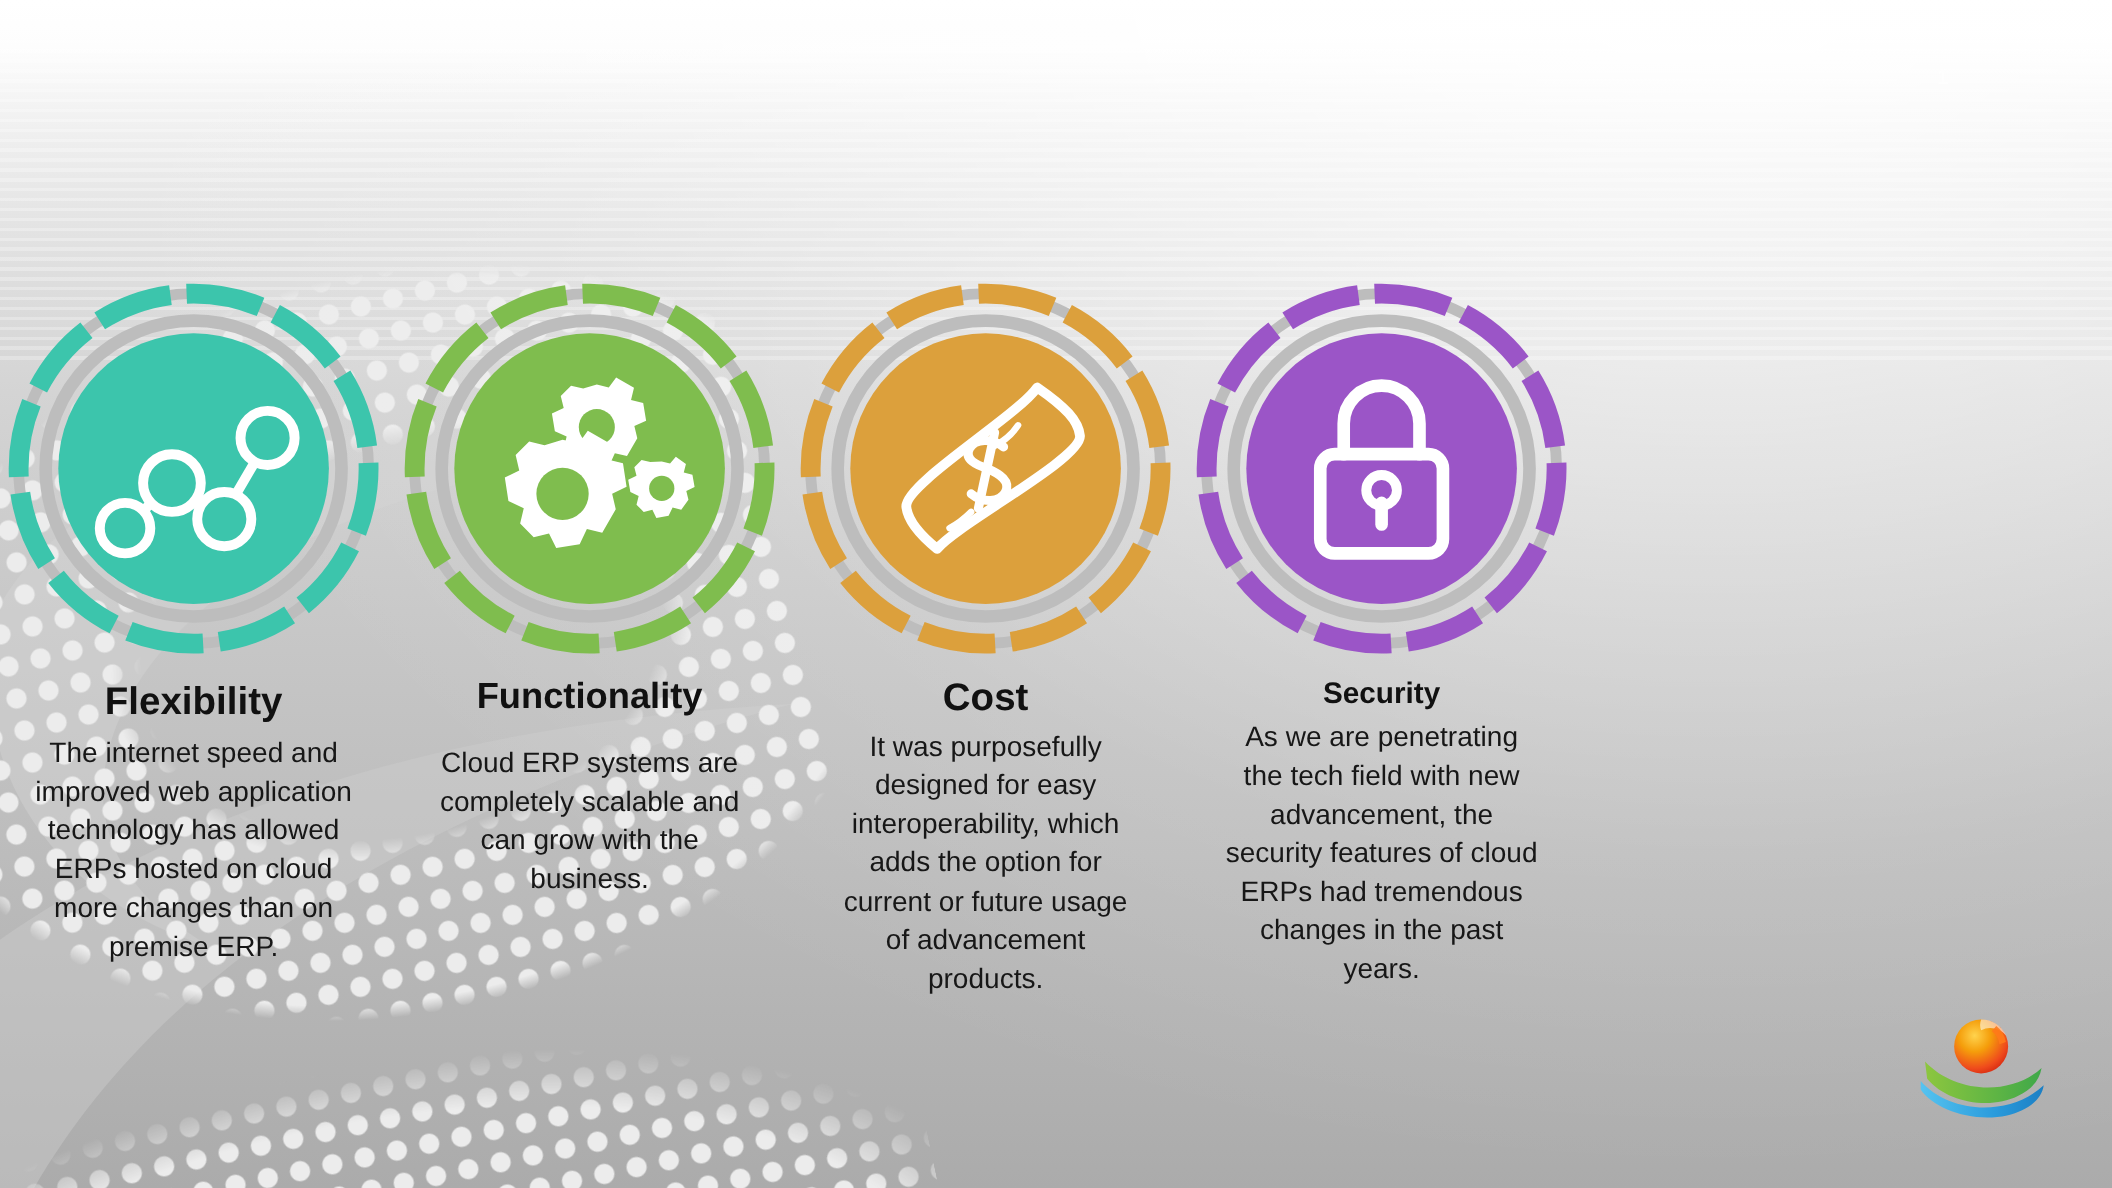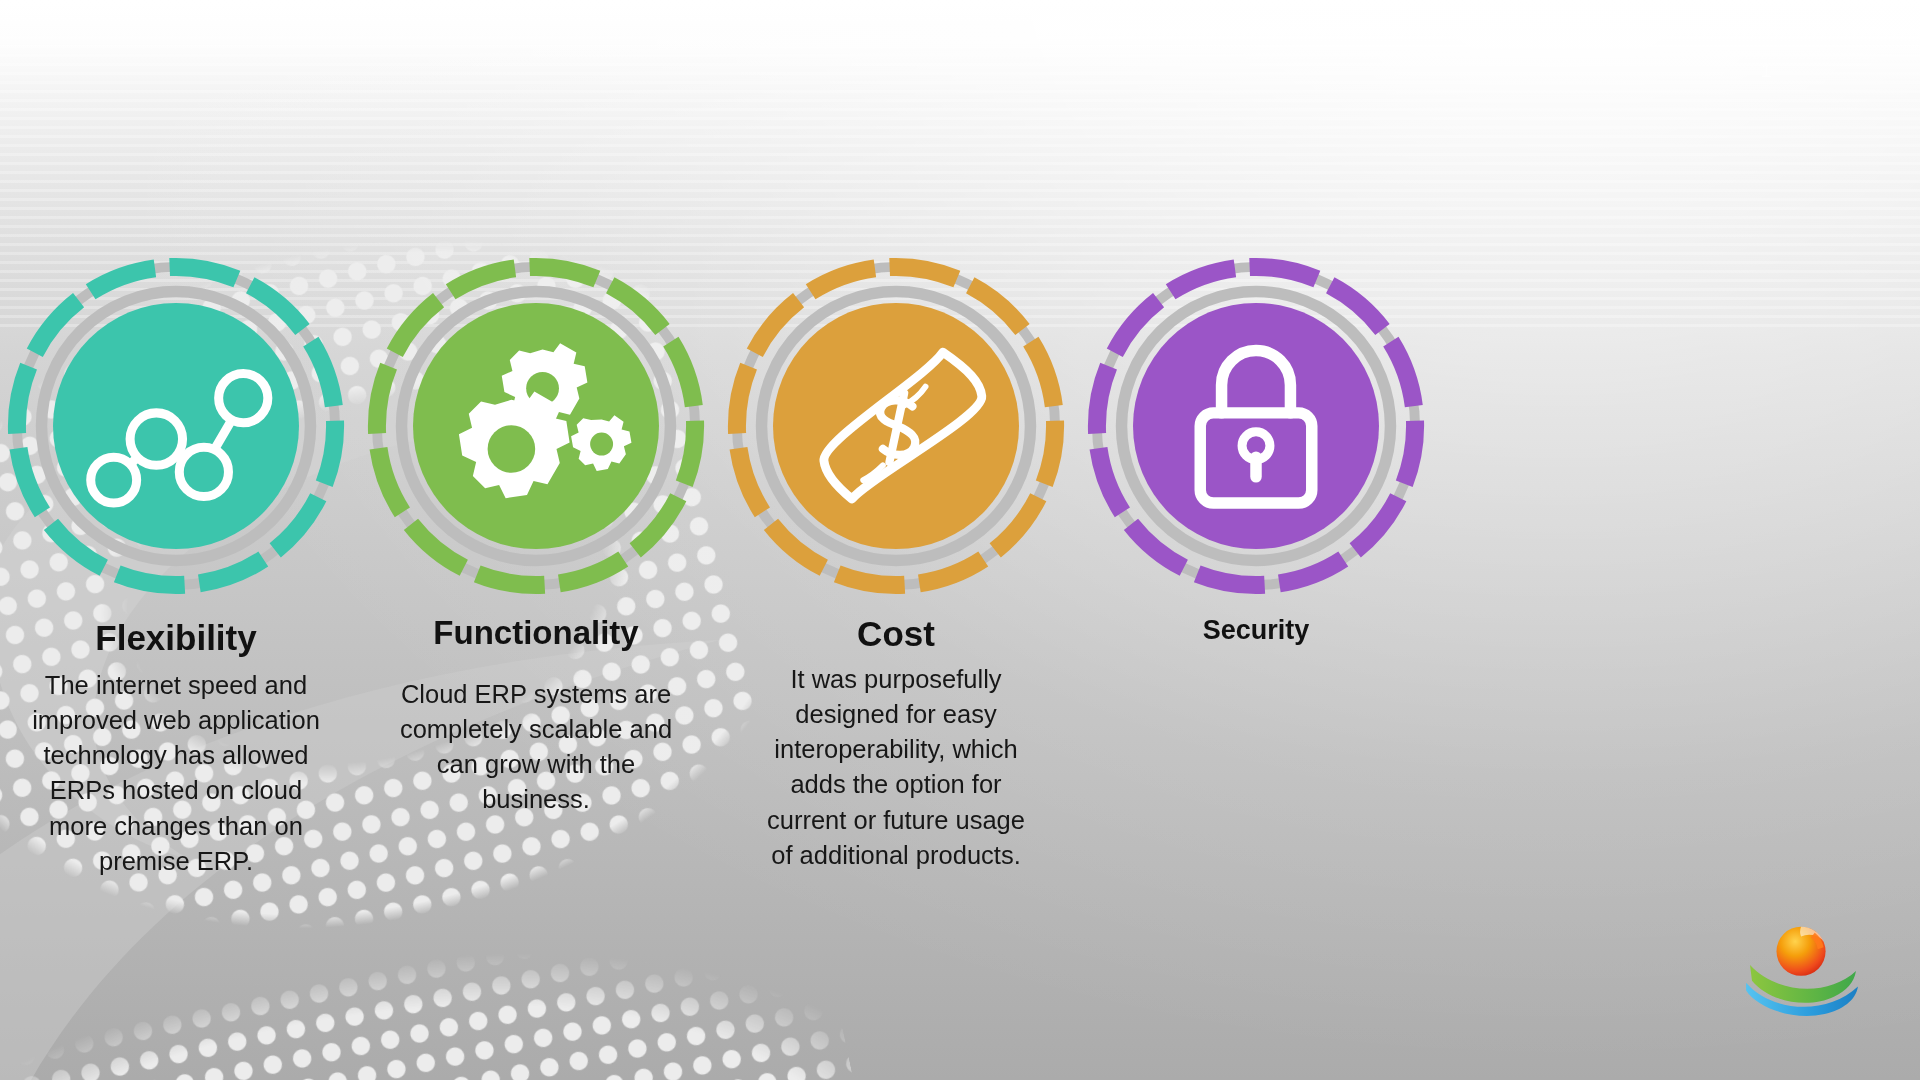--- a/index.html
+++ b/index.html
@@ -206,41 +206,42 @@
 
             <g stroke-width="5" stroke-linecap="round">
               <path d="M110 88 C 104 83, 94 83, 91 89 C 88 95, 95 98, 101 100
                        C 108 103, 114 107, 111 113 C 108 119, 98 119, 92 114"></path>
               <path d="M105 80 L 96 122"></path>
             </g>
           </g>
         </svg>
       </div>
       <div class="col-title">Cost</div>
-      <div class="col-body">It was purposefully designed for easy interoperability, which adds the option for current or future usage of additional products.</div>
+      <div class="col-body">It was purposefully designed for easy interoperability, which adds the option for current or future usage of advancement products.</div>
     </div>
 
     <div class="column c3">
       <div class="badge">
         <svg viewBox="0 0 200 200" aria-hidden="true">
           <circle cx="100" cy="100" r="97" fill="none" stroke="#bdbdbd" stroke-width="6"></circle>
           <circle cx="100" cy="100" r="97" fill="none" stroke="#9B55C7" stroke-width="11" stroke-dasharray="42 9" stroke-dashoffset="6"></circle>
           <circle cx="100" cy="100" r="82" fill="none" stroke="#bdbdbd" stroke-width="7"></circle>
           <circle cx="100" cy="100" r="75" fill="#9B55C7"></circle>
           <g fill="none" stroke="#ffffff" stroke-width="7" stroke-linecap="round" stroke-linejoin="round">
             <path d="M79 92 V 75 a21 21 0 0 1 42 0 V 92"></path>
             <rect x="66" y="92" width="68" height="55" rx="8"></rect>
             <g stroke-width="5.5">
               <circle cx="100" cy="112" r="8.5"></circle>
               <path d="M100 119 L100 131" stroke-width="7"></path>
             </g>
           </g>
         </svg>
       </div>
       <div class="col-title">Security</div>
+      <div class="col-body">As we are penetrating the tech field with new advancement, the security features of cloud ERPs had tremendous changes in the past years.</div>
     </div>
 
   </div>
 
   <div id="logo">
     <svg viewBox="0 0 120 106" aria-hidden="true">
       <defs>
         <radialGradient id="orb" cx="38%" cy="30%" r="78%">
           <stop offset="0%" stop-color="#FFD34D"></stop>
           <stop offset="38%" stop-color="#F59E0B"></stop>

